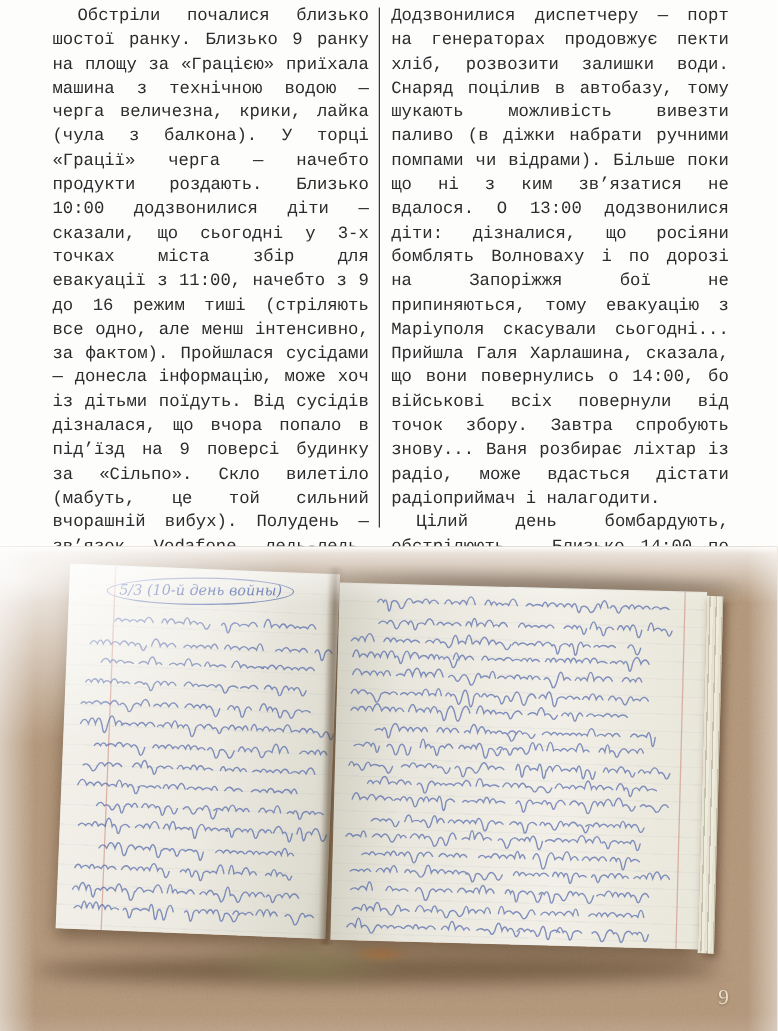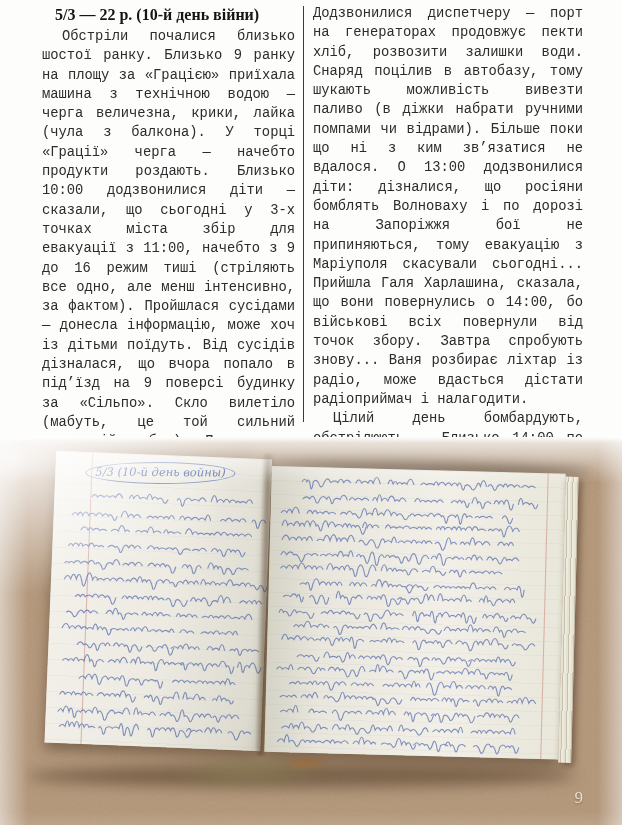--- a/index.html
+++ b/index.html
@@ -104,21 +104,20 @@
     position:absolute;right:39px;bottom:17px;
     color:#ead fce;color:#e9ddc9;font-size:17px;font-family:"Liberation Serif",serif;
     text-shadow:0 1px 2px rgba(60,40,20,.4);
   }
 </style>
 </head>
 <body>
 
 <div class="columns">
   <div class="col col-left">
-    <h1 class="entry-heading">5/3 — 22 р. (10-й день війни)</h1>
     <p class="indent">Обстріли почалися близько шостої ранку. Близько 9 ранку на площу за «Грацією» приїхала машина з технічною водою — черга величезна, крики, лайка (чула з балкона). У торці «Грації» черга — начебто продукти роздають. Близько 10:00 додзвонилися діти — сказали, що сьогодні у 3-х точках міста збір для евакуації з 11:00, начебто з 9 до 16 режим тиші (стріляють все одно, але менш інтенсивно, за фактом). Пройшлася сусідами — донесла інформацію, може хоч із дітьми поїдуть. Від сусідів дізналася, що вчора попало в під’їзд на 9 поверсі будинку за «Сільпо». Скло вилетіло (мабуть, це той сильний вчорашній вибух). Полудень — зв’язок Vodafone ледь-ледь, майже немає. Зранку до 10 додзвонився Денисов — забирав вчора матір з Черемушків, бачив як снаряди влетіли у дев’яти та п’ятиповерхівки на Латишева. Впевненість похитнулася сильно. (На 17-му у них сильно бахкає — бояться, природно).</p>
   </div>
   <div class="divider"></div>
   <div class="col col-right">
     <p>Додзвонилися диспетчеру — порт на генераторах продовжує пекти хліб, розвозити залишки води. Снаряд поцілив в автобазу, тому шукають можливість вивезти паливо (в діжки набрати ручними помпами чи відрами). Більше поки що ні з ким зв’язатися не вдалося. О 13:00 додзвонилися діти: дізналися, що росіяни бомблять Волноваху і по дорозі на Запоріжжя бої не припиняються, тому евакуацію з Маріуполя скасували сьогодні... Прийшла Галя Харлашина, сказала, що вони повернулись о 14:00, бо військові всіх повернули від точок збору. Завтра спробують знову... Ваня розбирає ліхтар із радіо, може вдасться дістати радіоприймач і налагодити.</p>
     <p class="indent">Цілий день бомбардують, обстрілюють... Близько 14:00 по проспекту Металургів пронеслись три танки (чиї — не знаю, ні Z, ні V на них не було видно, і це обнадіює) у бік центру (бачила з вікна кухні, бо сильно гуло).</p>
     <p class="indent">О 15:00 сильні обстріли навкруги, навіть з чогось невеликого близько.</p>
   </div>
 </div>
 

